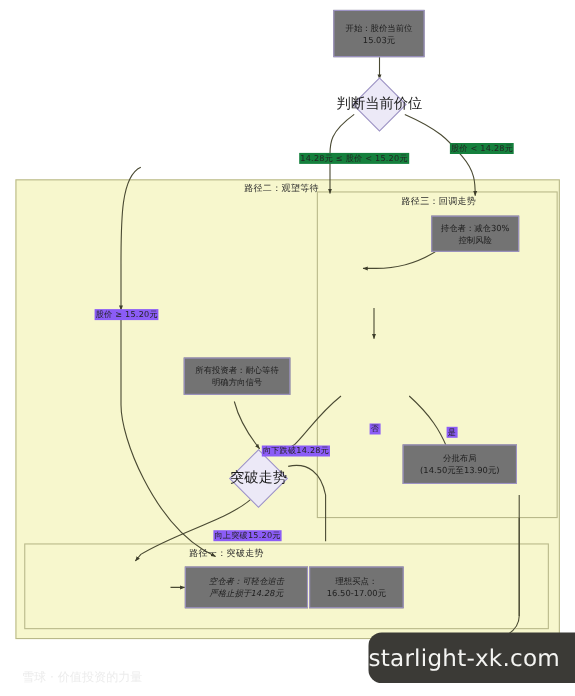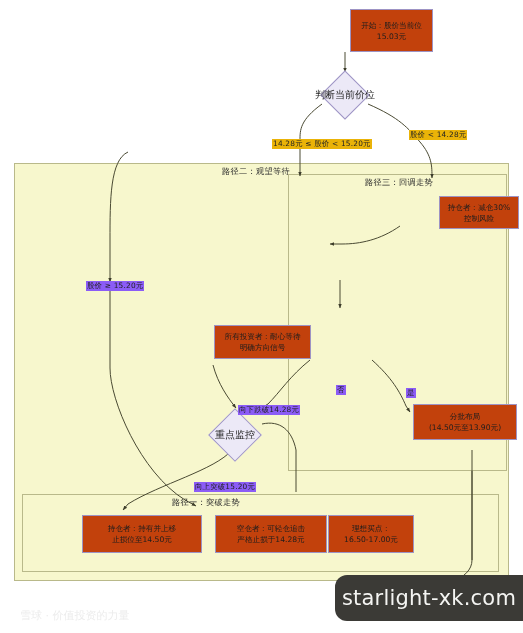--- a/index.html
+++ b/index.html
@@ -35,33 +35,32 @@
   .panel-title {
     position: absolute;
     font-size: 8.2px;
     color: #2b2b2b;
     white-space: nowrap;
     letter-spacing: .3px;
   }
   
   .node {
     position: absolute;
-    background: #c2410c;
+    background: #737373;
     border: 1px solid #9d93c4;
     box-sizing: border-box;
     display: flex;
     flex-direction: column;
     align-items: center;
     justify-content: center;
     font-size: 7.6px;
     line-height: 1.45;
     color: #1d1d1d;
     text-align: left;
     white-space: nowrap;
-    margin-left: 47px;
   }
   .node .l2 { display: block; }
   
   .diamond {
     position: absolute;
     display: flex;
     align-items: center;
     justify-content: center;
   }
   .diamond .shape {
@@ -69,49 +68,49 @@
     left: 50%;
     top: 50%;
     background: #ece9f7;
     border: 1px solid #9d93c4;
     box-sizing: border-box;
     transform: translate(-50%, -50%) rotate(45deg);
   }
   .diamond .dtext {
     position: relative;
     z-index: 2;
-    font-size: 10px;
+    font-size: 13px;
     line-height: 1.45;
     color: #1d1d1d;
     text-align: center;
     white-space: nowrap;
   }
   
   .elabel {
     position: absolute;
     font-size: 7.4px;
     color: #232323;
     white-space: nowrap;
     background: transparent;
     letter-spacing: .2px;
   }
-  .elabel.onwhite { background: #eab308; padding: 0 1px; }
+  .elabel.onwhite { background: #15803d; padding: 0 1px; }
   .elabel.onyellow { background: #8b5cf6; padding: 0 1px; }
   
   #watermark {
     position: absolute;
     left: 335px;
     top: 575px;
     width: 188px;
     height: 46px;
     background: #3b3a36;
     border-radius: 12px 0 0 12px;
     display: flex;
     align-items: center;
-    justify-content: center;
+    justify-content: flex-start;
     font-size: 21px;
     color: #f4f4f2;
     letter-spacing: .2px;
   }
   #ghost-credit {
     position: absolute;
     left: 20px;
     top: 608px;
     font-size: 11px;
     color: #ececec;
@@ -201,29 +200,25 @@
     <span class="l2">(14.50元至13.90元)</span>
   </div>
 
   <div class="node" style="left:167px; top:325px; width:97px; height:34px;">
     <span>所有投资者：耐心等待</span>
     <span class="l2">明确方向信号</span>
   </div>
 
   <div class="diamond" style="left:196px; top:408px; width:78px; height:54px;">
     <span class="shape" style="width:38px; height:38px;"></span>
-    <span class="dtext">重点监控</span>
-  </div>
-
-  <div class="node" style="left:35px; top:515px; width:120px; height:38px;">
-    <span>持仓者：持有并上移</span>
-    <span class="l2">止损位至14.50元</span>
-  </div>
-
-  <div class="node" style="left:168px; top:515px; width:112px; height:38px;">
+    <span class="dtext">突破走势</span>
+  </div>
+
+
+  <div class="node" style="left:168px; top:515px; width:112px; height:38px;font-style:italic;">
     <span>空仓者：可轻仓追击</span>
     <span class="l2">严格止损于14.28元</span>
   </div>
 
   <div class="node" style="left:281px; top:515px; width:86px; height:38px;">
     <span>理想买点：</span>
     <span class="l2">16.50-17.00元</span>
   </div>
 
   <div class="elabel onwhite" style="left:272px; top:139px;">14.28元 ≤ 股价 &lt; 15.20元</div>

